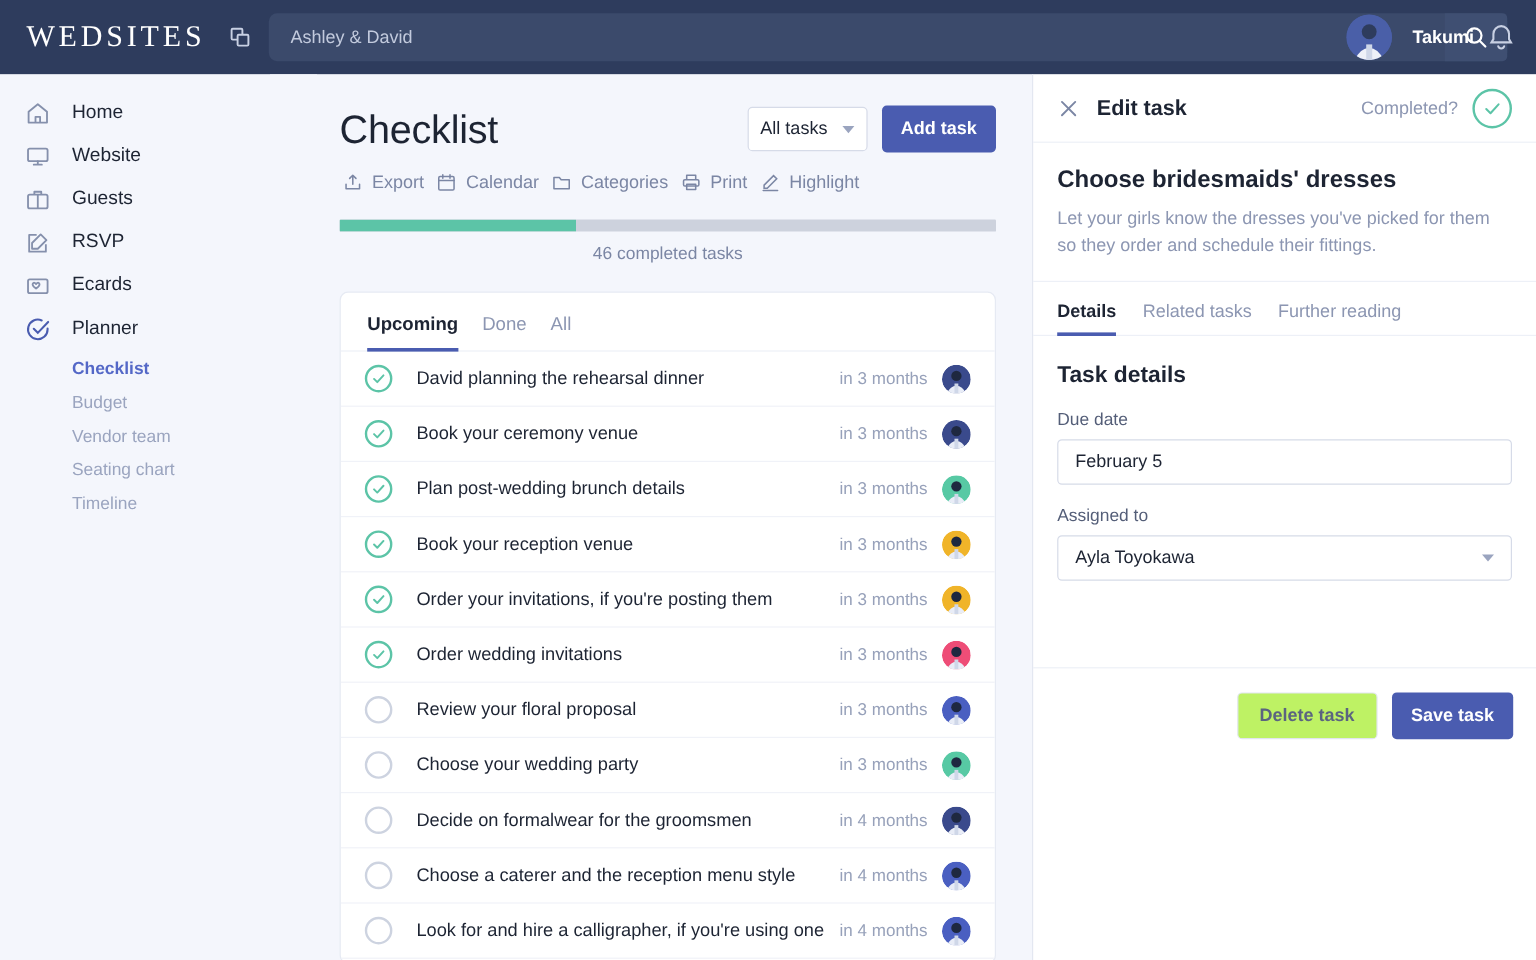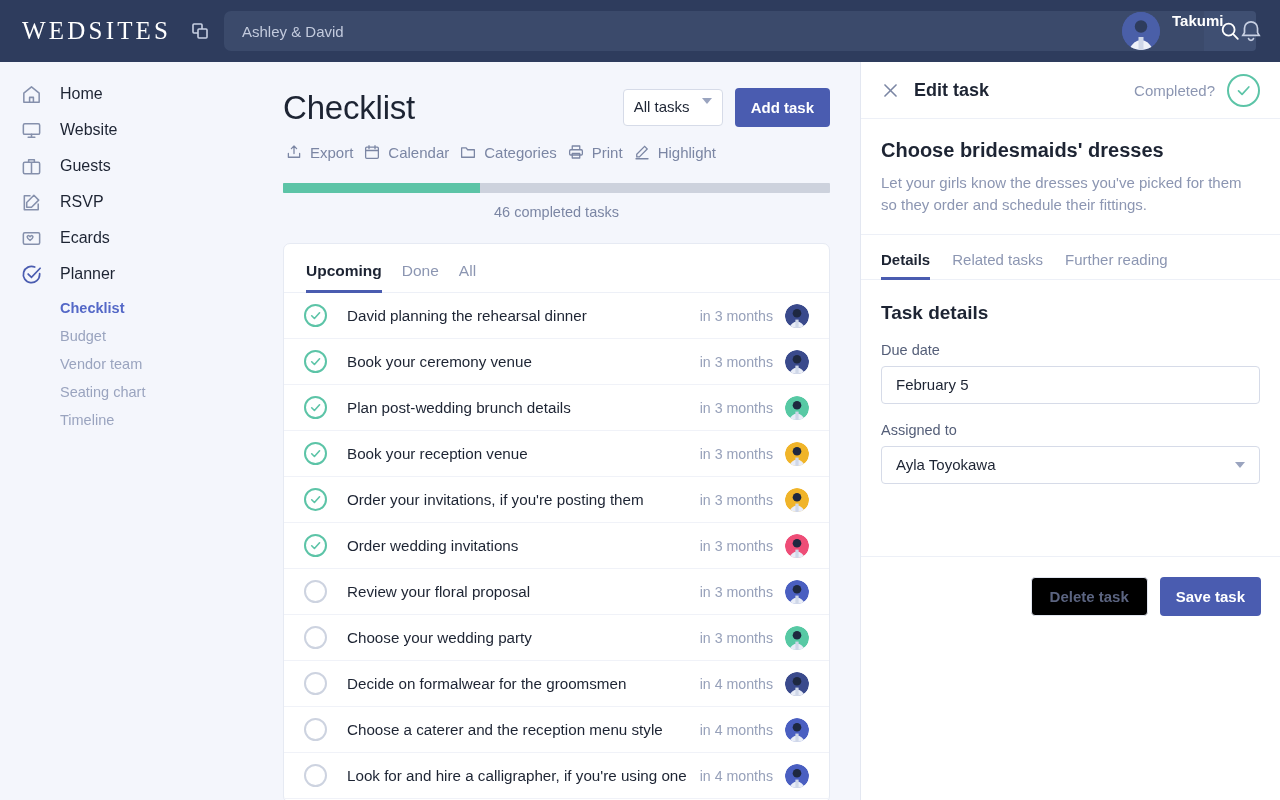--- a/index.html
+++ b/index.html
@@ -39,21 +39,21 @@
   }
   .search-input::placeholder { color: #aeb8cf; }
   .search-btn {
     width: 52px; height: 40px; background: #3f4f72;
     border: 0; border-radius: 0 4px 4px 0;
     display: flex; align-items: center; justify-content: center;
     cursor: pointer;
   }
   .user-chip {
     position: absolute; left: 1122px; top: 12px;
-    display: flex; align-items: flex-start; gap: 12px; cursor: pointer;
+    display: flex; align-items: center; gap: 17px; cursor: pointer;
   }
   .avatar-top {
     width: 38px; height: 38px; border-radius: 50%;
     background: #4a5fa8; overflow: hidden; position: relative;
   }
   .user-name { color: #ffffff; font-size: 15px; font-weight: 700; }
   .bell {
     position: absolute; left: 1238px; top: 18px;
     cursor: pointer;
   }
@@ -93,22 +93,22 @@
     overflow: hidden;
   }
   .main-head { display: flex; align-items: center; }
   .page-title {
     font-size: 33px; font-weight: 400; color: #1d2433;
     flex: 1; letter-spacing: -0.2px;
   }
   .select-box {
     width: 100px; height: 37px;
     border: 1px solid #d6dbe8; border-radius: 4px;
-    background: #fff; display: flex; 
-    padding: 8px 10px; cursor: pointer; margin-right: 12px;
+    background: #fff; display: flex; align-items: center;
+    padding: 0 10px; cursor: pointer; margin-right: 12px;
   }
   .select-box span { font-size: 15px; color: #1d2433; flex: 1; }
   .caret {
     width: 0; height: 0;
     border-left: 5px solid transparent;
     border-right: 5px solid transparent;
     border-top: 6px solid #9aa4bf;
   }
   .btn-primary {
     height: 39px; padding: 0 16px;
@@ -237,21 +237,21 @@
     text-align: right; margin-top: 16px;
     font-size: 15px; color: #7b86a4; font-weight: 700; cursor: pointer;
   }
   .panel-actions {
     position: absolute; top: 494px; left: 0; width: 420px;
     border-top: 1px solid #edf0f7;
     padding: 20px; display: flex; justify-content: flex-end; gap: 12px;
   }
   .btn-ghost {
     height: 39px; padding: 0 18px;
-    background: #000000; border: 1px solid #e1e5ef; border-radius: 4px;
+    background: #bef264; border: 1px solid #e1e5ef; border-radius: 4px;
     font-size: 15px; font-weight: 700; color: #5b6480; cursor: pointer;
     font-family: "Liberation Sans", sans-serif;
   }
 </style>
 </head>
 <body>
 
 <div class="topbar">
   <div style="display:flex;align-items:center;width:224px;">
     <div class="logo">WEDSITES</div>

